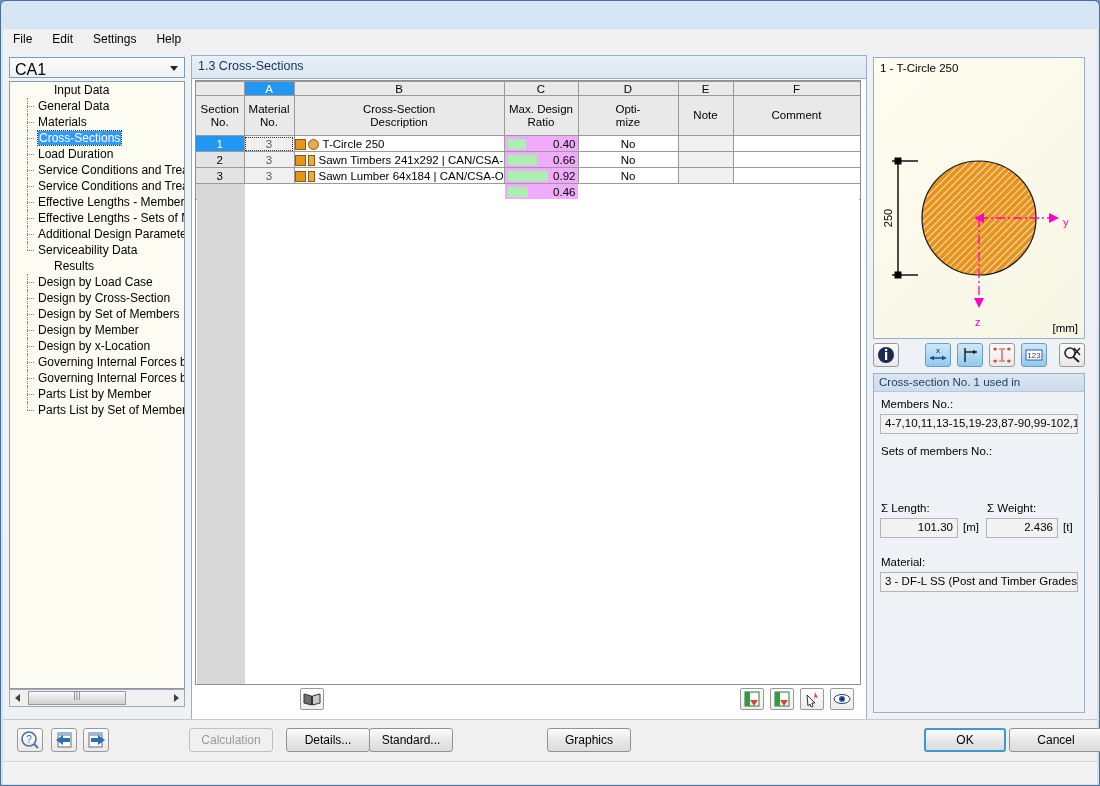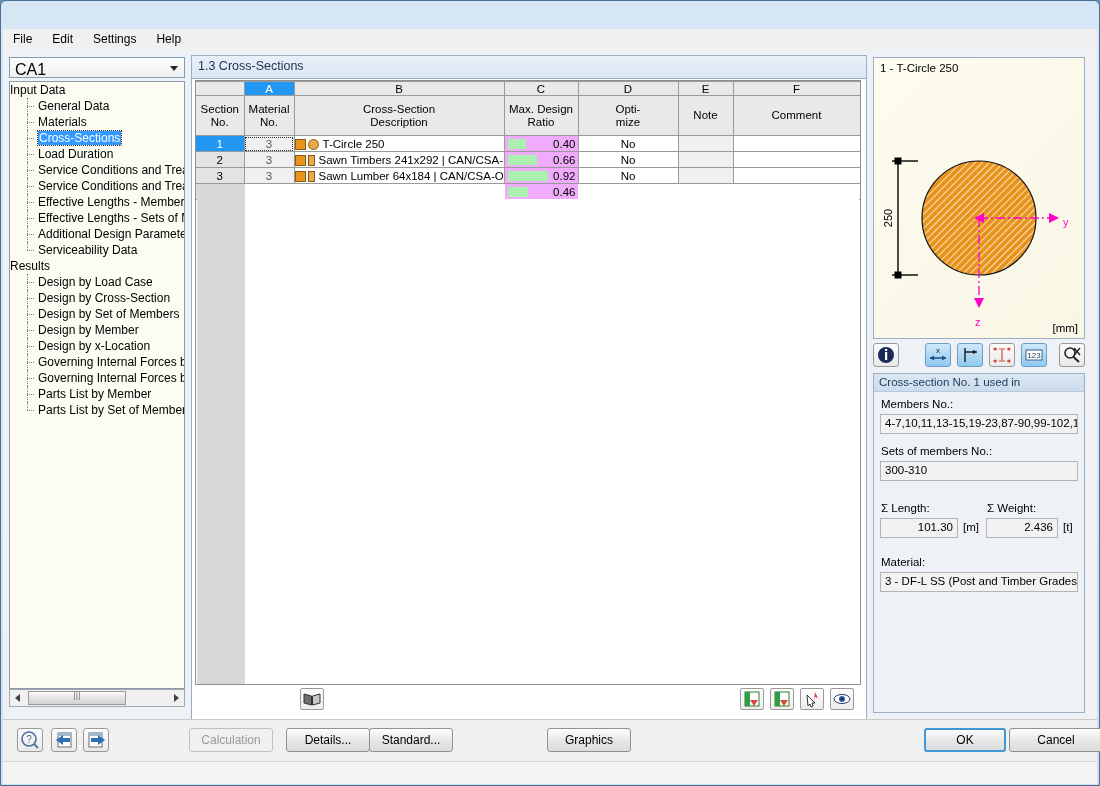--- a/index.html
+++ b/index.html
@@ -67,21 +67,21 @@
   }
   #tree{
     position:absolute;left:2px;top:26px;width:176px;height:608px;
     background:#fdfcf2;border:1px solid #8a9aac;box-sizing:border-box;
     overflow:hidden;
   }
   .tree-row{
     position:relative;height:16px;line-height:16px;white-space:nowrap;
     font-size:12px;color:#000;cursor:default;padding-left:2px;
   }
-  .tree-root{padding-left:0;}
+  .tree-root{padding-left:0;margin-left:44px;}
   .tree-child{padding-left:28px;}
   .tree-child:before{
     content:"";position:absolute;left:17px;top:8px;width:7px;height:0;
     border-top:1px dotted #808080;
   }
   .tree-child:after{
     content:"";position:absolute;left:17px;top:0px;width:0;height:16px;
     border-left:1px dotted #808080;
   }
   .tree-child.last:after{height:8px;}
@@ -520,21 +520,20 @@
       </div>
 
       <div id="info-box">
         <div id="info-hdr">
           <span>Cross-section No. 1 used in</span>
         </div>
         <div class="fl" style="left:7px;top:24px">Members No.:</div>
         <div class="fld" style="left:6px;top:40px;width:198px;height:20px">4-7,10,11,13-15,19-23,87-90,99-102,111-1</div>
 
         <div class="fl" style="left:7px;top:71px">Sets of members No.:</div>
-        <div class="fld" style="left:6px;top:87px;width:198px;height:20px">300-310</div>
 
         <div class="fl" style="left:7px;top:128px">Σ Length:</div>
         <div class="fld right" style="left:6px;top:144px;width:78px;height:20px">101.30</div>
         <div class="fl" style="left:89px;top:147px">[m]</div>
 
         <div class="fl" style="left:113px;top:128px">Σ Weight:</div>
         <div class="fld right" style="left:112px;top:144px;width:72px;height:20px">2.436</div>
         <div class="fl" style="left:189px;top:147px">[t]</div>
 
         <div class="fl" style="left:7px;top:182px">Material:</div>

